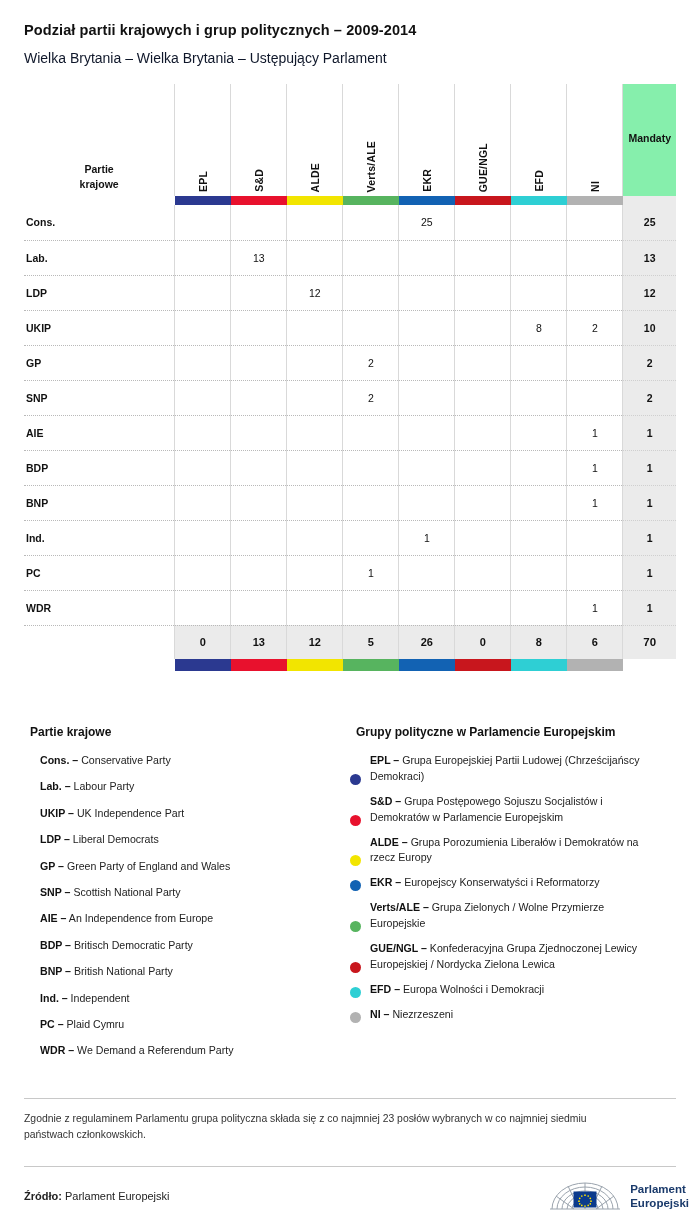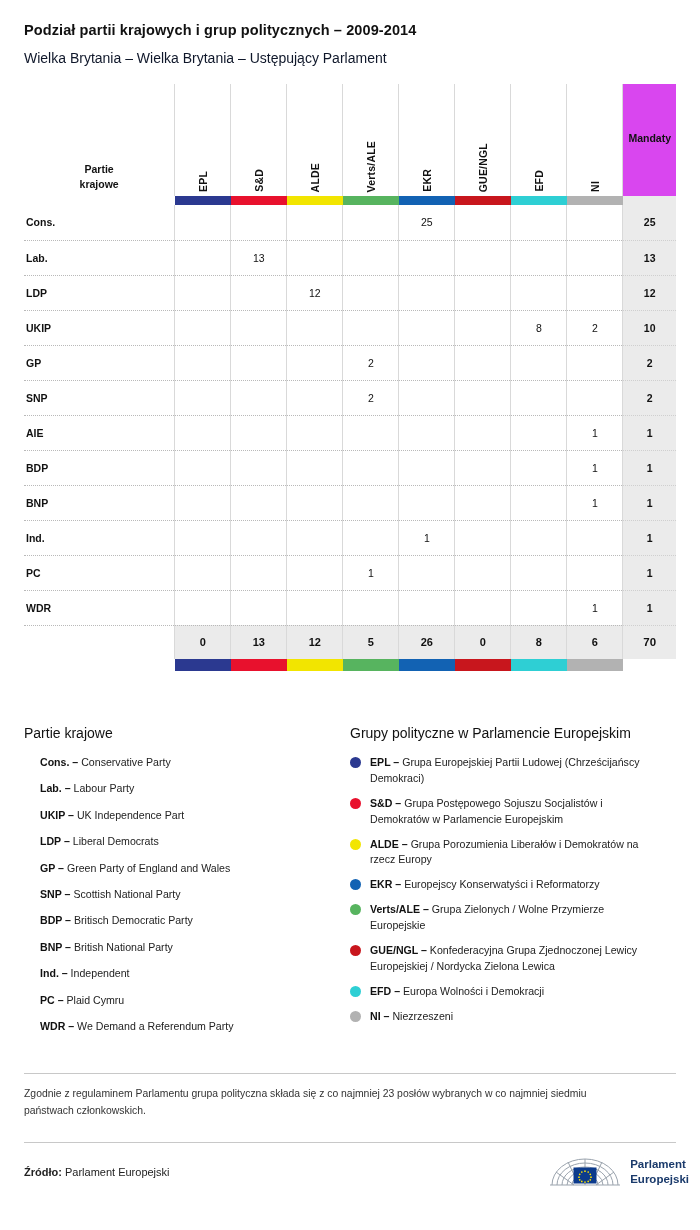--- a/index.html
+++ b/index.html
@@ -68,21 +68,21 @@
     writing-mode: vertical-rl;
     transform: rotate(180deg);
     font-size: 10.5px;
     font-weight: bold;
     letter-spacing: 0.2px;
     display: inline-block;
     padding-bottom: 4px;
     color: #111;
   }
   .seatshead {
-    background: #d946ef;
+    background: #86efac;
     border-left: 1px solid #d9d9d9;
   }
   .partyhead {
     vertical-align: bottom;
     font-size: 10.5px;
     font-weight: bold;
     line-height: 1.45;
     padding-bottom: 4px !important;
     color: #111;
   }
@@ -155,35 +155,36 @@
 
   
   .legend {
     display: flex;
     padding: 54px 24px 0 24px;
     gap: 26px;
   }
   .legend-col-left { width: 300px; }
   .legend-col-right { width: 300px; }
   .legend-title {
-    font-size: 14px;
-    font-weight: normal;
+    font-size: 12px;
+    font-weight: bold;
     color: #111;
     margin-bottom: 14px;
+    margin-left: 6px;
   }
   .legend-item {
     font-size: 10.6px;
     line-height: 1.5;
     margin-bottom: 10.5px;
     color: #222;
   }
   .legend-item b { font-weight: bold; color: #111; margin-left: 16px; }
   .glegend-item {
     display: flex;
-    align-items: flex-start;
+    align-items: flex-end;
     font-size: 10.6px;
     line-height: 1.5;
     margin-bottom: 9px;
     color: #222;
   }
   .dot {
     width: 11px; height: 11px;
     border-radius: 50%;
     flex: 0 0 11px;
     margin-right: 9px;
@@ -471,20 +472,21 @@
   <div class="legend">
     <div class="legend-col-left">
       <div class="legend-title">Partie krajowe</div>
       <div id="party-legend-list">
           <div class="legend-item"><b>Cons. –</b><span> Conservative Party</span></div>
           <div class="legend-item"><b>Lab. –</b><span> Labour Party</span></div>
           <div class="legend-item"><b>UKIP –</b><span> UK Independence Part</span></div>
           <div class="legend-item"><b>LDP –</b><span> Liberal Democrats</span></div>
           <div class="legend-item"><b>GP –</b><span> Green Party of England and Wales</span></div>
           <div class="legend-item"><b>SNP –</b><span> Scottish National Party</span></div>
+          <div class="legend-item"><b>AIE –</b><span> An Independence from Europe</span></div>
           <div class="legend-item"><b>BDP –</b><span> Britisch Democratic Party</span></div>
           <div class="legend-item"><b>BNP –</b><span> British National Party</span></div>
           <div class="legend-item"><b>Ind. –</b><span> Independent</span></div>
           <div class="legend-item"><b>PC –</b><span> Plaid Cymru</span></div>
           <div class="legend-item"><b>WDR –</b><span> We Demand a Referendum Party</span></div>
         </div>
     </div>
     <div class="legend-col-right">
       <div class="legend-title">Grupy polityczne w Parlamencie Europejskim</div>
       <div id="group-legend-list">

